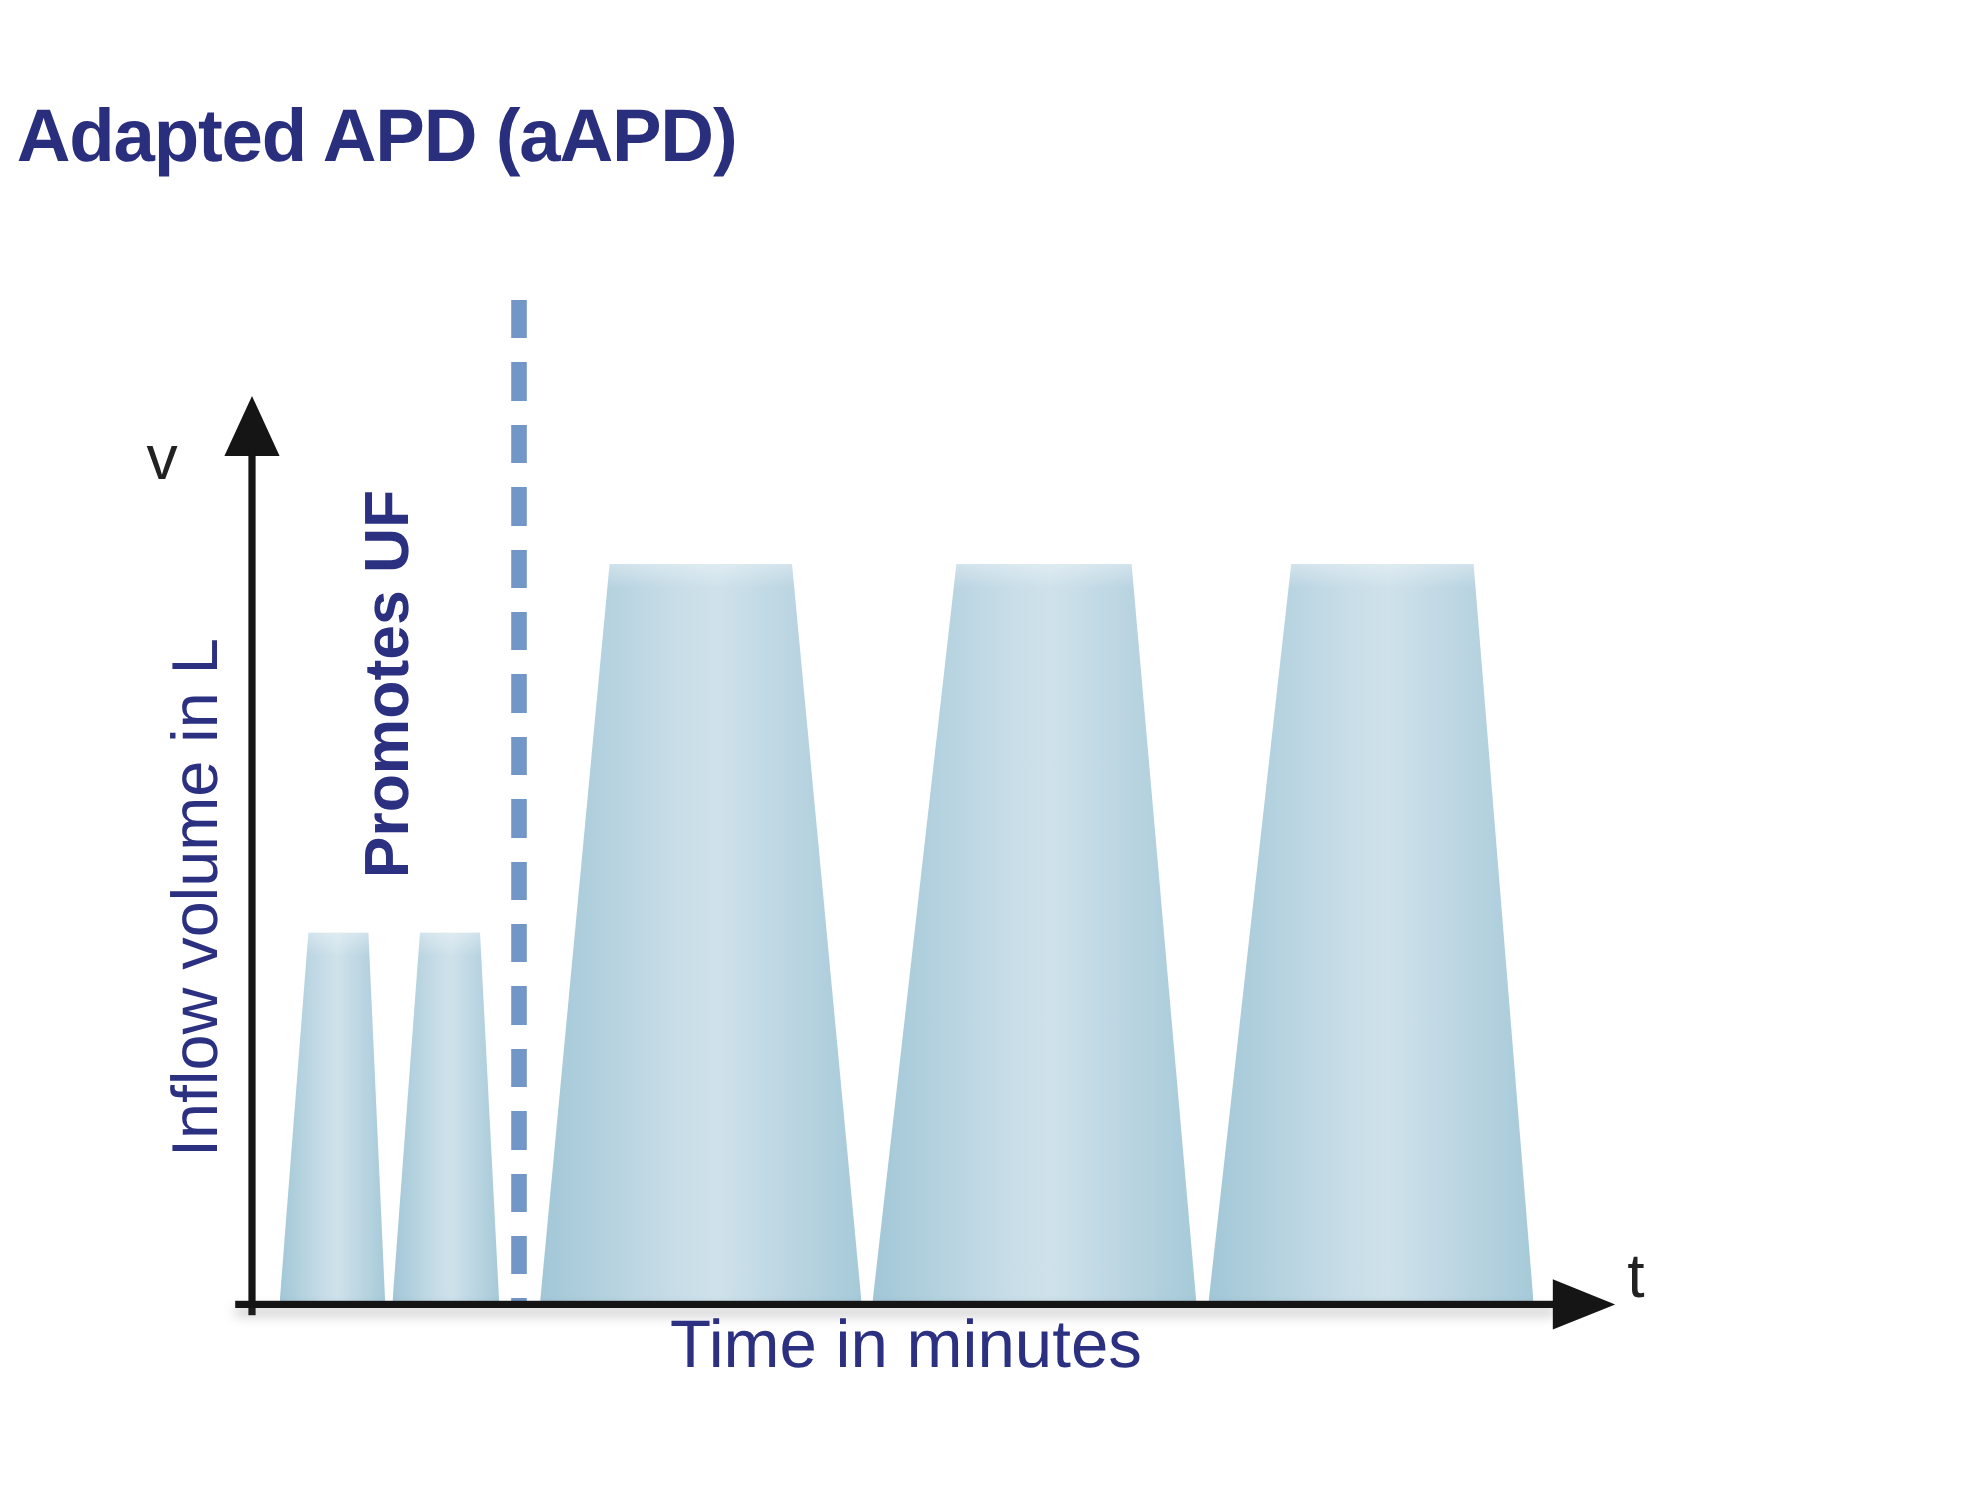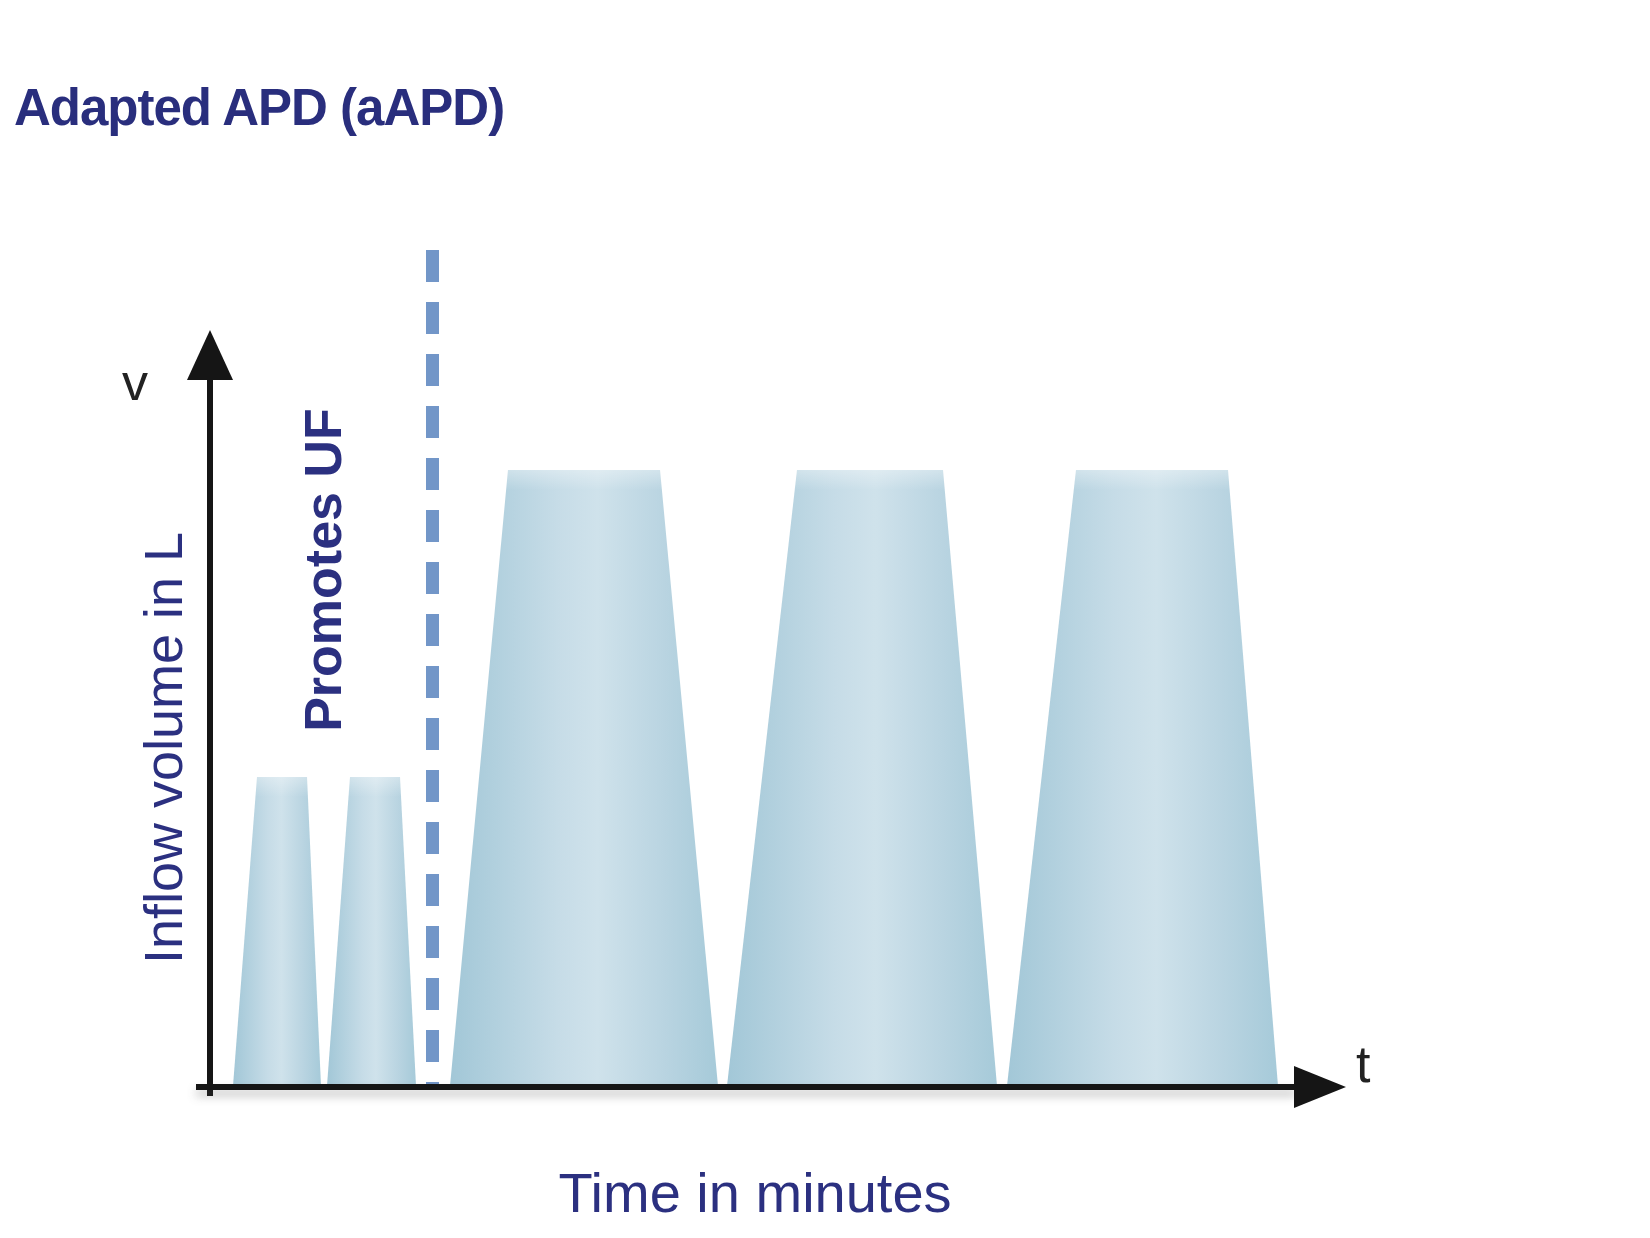--- a/index.html
+++ b/index.html
@@ -14,21 +14,21 @@
     height: 1238px;
     background: #ffffff;
     overflow: hidden;
   }
 
   
   .page-title {
     position: absolute;
     left: 14px;
     top: 78px;
-    font-size: 51px;
+    font-size: 62px;
     font-weight: bold;
     letter-spacing: -1px;
     color: #292e7d;
     white-space: nowrap;
   }
 
   
   .y-axis-line {
     position: absolute;
     left: 207px;
@@ -94,21 +94,21 @@
     text-align: center;
     transform: rotate(-90deg);
     font-size: 54px;
     color: #2b3080;
     z-index: 7;
     white-space: nowrap;
   }
   .x-axis-label {
     position: absolute;
     left: 455px;
-    top: 1160px;
+    top: 1087px;
     width: 600px;
     text-align: center;
     font-size: 56px;
     color: #2b3080;
     z-index: 7;
     white-space: nowrap;
   }
 
   
   .promotes-uf {

